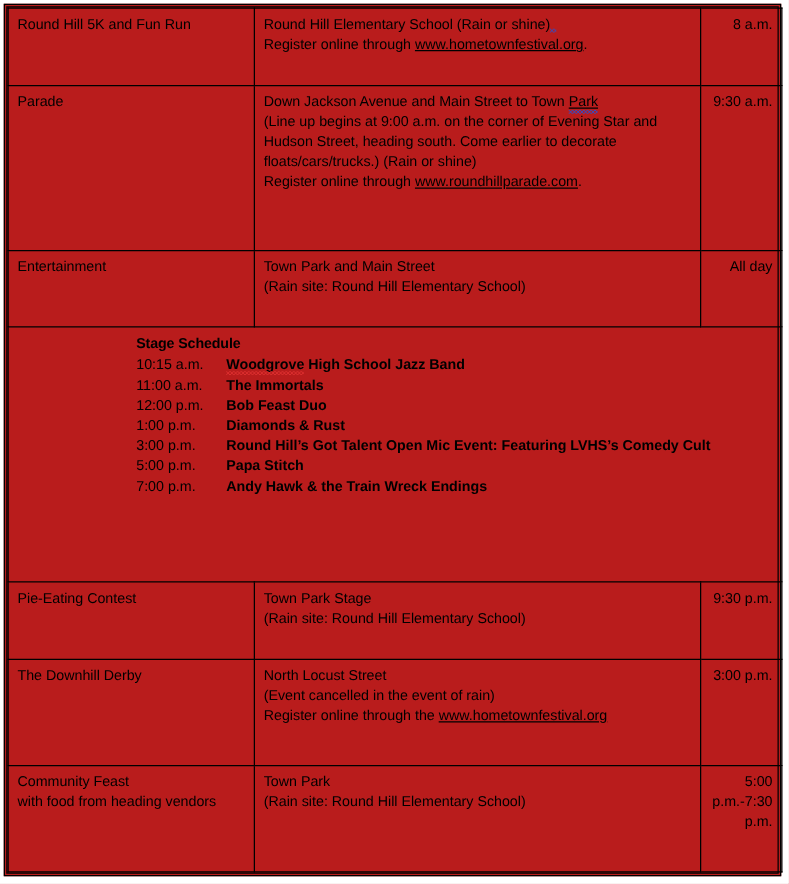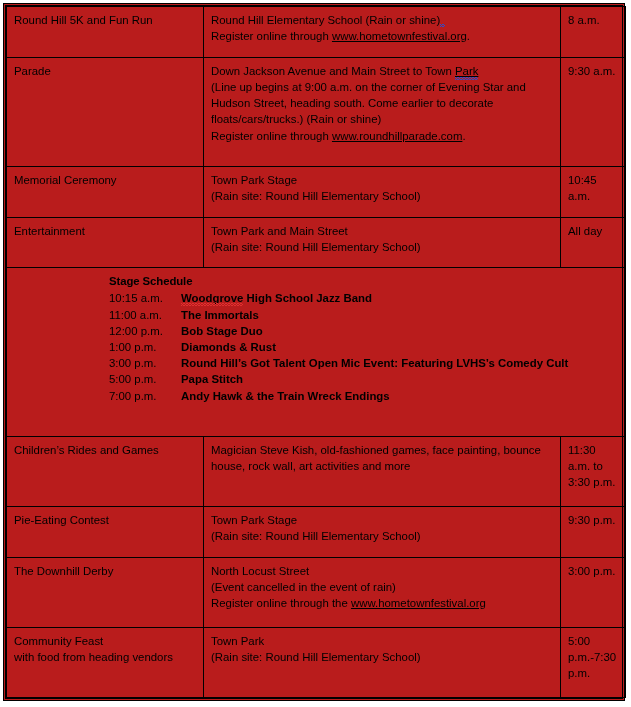--- a/index.html
+++ b/index.html
@@ -48,21 +48,21 @@
     width: 197px;
     border-right: 3px double #000000;
   }
   
   td.col-detail {
     width: 357px;
   }
   
   td.col-time {
     width: 65px;
-    text-align: left;
+    text-align: right;
   }
 
   
   td.stage-cell {
     padding: 8px 7px 10px 7px;
   }
 
   .stage-inner {
     padding-left: 95px;
   }
@@ -162,30 +162,20 @@
         <td class="col-detail">
           <span class="ln"><span>Down Jackson Avenue and Main Street to Town </span><span class="sp-blue">Park</span></span>
           <span class="ln">(Line up begins at 9:00 a.m. on the corner of Evening Star and</span>
           <span class="ln">Hudson Street, heading south. Come earlier to decorate</span>
           <span class="ln">floats/cars/trucks.) (Rain or shine)</span>
           <span class="ln"><span>Register online through </span><a class="link" href="#">www.roundhillparade.com</a><span>.</span></span>
         </td>
         <td class="col-time">9:30 a.m.</td>
       </tr>
 
-      <tr>
-        <td class="col-event">
-          <span class="ln">Memorial Ceremony</span>
-        </td>
-        <td class="col-detail">
-          <span class="ln">Town Park Stage</span>
-          <span class="ln">(Rain site: Round Hill Elementary School)</span>
-        </td>
-        <td class="col-time">10:45 a.m.</td>
-      </tr>
 
       <tr>
         <td class="col-event">
           <span class="ln">Entertainment</span>
         </td>
         <td class="col-detail">
           <span class="ln">Town Park and Main Street</span>
           <span class="ln">(Rain site: Round Hill Elementary School)</span>
         </td>
         <td class="col-time">All day</td>
@@ -201,21 +191,21 @@
               <span class="stage-act"><span class="sp-red">Woodgrove</span><span> High School Jazz Band</span></span>
             </div>
 
             <div class="stage-row">
               <span class="stage-time">11:00 a.m.</span>
               <span class="stage-act">The Immortals</span>
             </div>
 
             <div class="stage-row">
               <span class="stage-time">12:00 p.m.</span>
-              <span class="stage-act">Bob Stage Duo</span>
+              <span class="stage-act">Bob Feast Duo</span>
             </div>
 
             <div class="stage-row">
               <span class="stage-time">1:00 p.m.</span>
               <span class="stage-act">Diamonds &amp; Rust</span>
             </div>
 
             <div class="stage-row">
               <span class="stage-time">3:00 p.m.</span>
               <span class="stage-act">Round Hill’s Got Talent Open Mic Event: Featuring LVHS’s Comedy Cult</span>
@@ -227,30 +217,20 @@
             </div>
 
             <div class="stage-row">
               <span class="stage-time">7:00 p.m.</span>
               <span class="stage-act">Andy Hawk &amp; the Train Wreck Endings</span>
             </div>
           </div>
         </td>
       </tr>
 
-      <tr>
-        <td class="col-event">
-          <span class="ln">Children’s Rides and Games</span>
-        </td>
-        <td class="col-detail">
-          <span class="ln">Magician Steve Kish, old-fashioned games, face painting, bounce</span>
-          <span class="ln">house, rock wall, art activities and more</span>
-        </td>
-        <td class="col-time">11:30 a.m. to 3:30 p.m.</td>
-      </tr>
 
       <tr>
         <td class="col-event">
           <span class="ln">Pie-Eating Contest</span>
         </td>
         <td class="col-detail">
           <span class="ln">Town Park Stage</span>
           <span class="ln">(Rain site: Round Hill Elementary School)</span>
         </td>
         <td class="col-time">9:30 p.m.</td>

